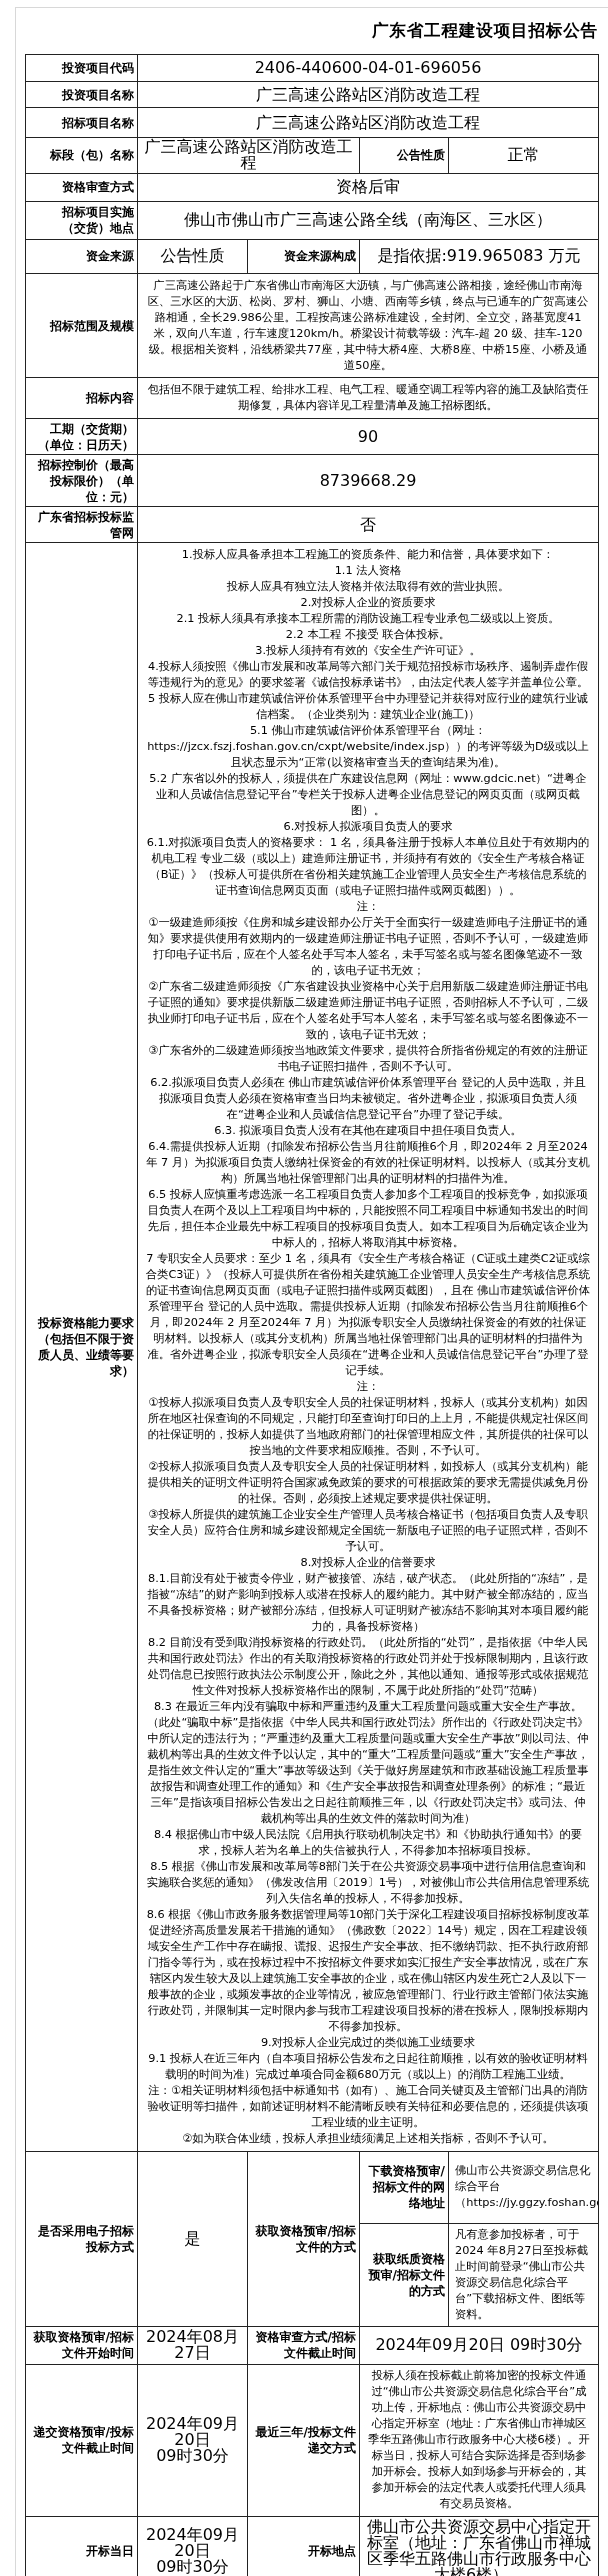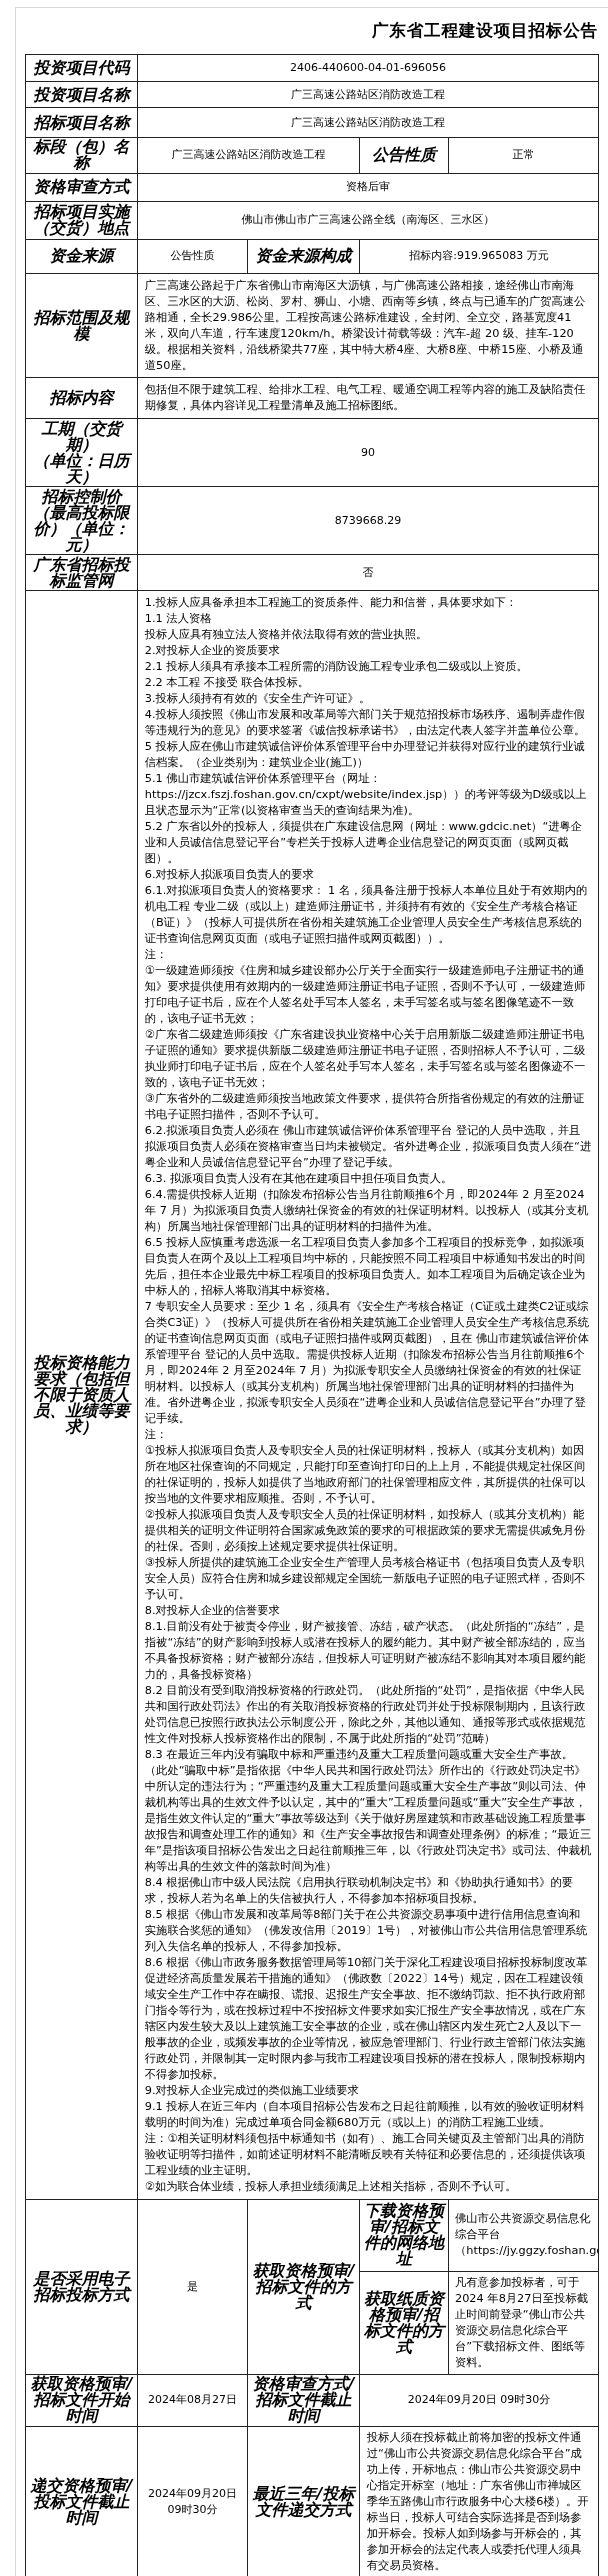--- a/index.html
+++ b/index.html
@@ -2,23 +2,23 @@
 <html style="font-size:12px"><head>
 <meta charset="utf-8">
 <style>
   html,body{margin:0;padding:0;background:#ffffff;}
   body{width:608px;position:relative;font-family:"DejaVu Sans",sans-serif;color:#000;min-height:2576px;}
   .page-frame{position:absolute;left:15px;top:6.8px;right:0;bottom:0;border-left:0.8px solid #d8d8d8;border-top:0.8px solid #d8d8d8;pointer-events:none;}
   .title{margin:0 0 0 25px;width:573px;padding-top:20.4px;text-align:right;font-size:16.6px;font-weight:bold;letter-spacing:0.8px;}
   table.doc{border-collapse:collapse;table-layout:fixed;width:573px;margin:12px 0 15px 25px;}
   table.doc td{border:0.8px solid #222;overflow:hidden;}
   col.c1{width:112px;} col.c2{width:110px;} col.c3{width:112px;} col.c4{width:89px;} col.c5{width:150px;}
-  .lbl{font-weight:bold;text-align:center;vertical-align:middle;font-size:16px;line-height:16px;padding:1.5px 3px;white-space:pre-line;font-style:italic;}
-  .val{text-align:center;vertical-align:middle;font-size:11px;line-height:16px;padding:1.5px 4.5px;white-space:pre-line;}
-  .txt{text-align:left;vertical-align:top;font-size:11.3px;line-height:16px;padding:3.8px 6.8px;white-space:pre-line;}
+  .lbl{font-weight:bold;text-align:right;vertical-align:middle;font-size:12px;line-height:16px;padding:1.5px 3px;white-space:pre-line;}
+  .val{text-align:center;vertical-align:middle;font-size:16px;line-height:16px;padding:1.5px 4.5px;white-space:pre-line;}
+  .txt{text-align:center;vertical-align:top;font-size:11.3px;line-height:16px;padding:3.8px 6.8px;white-space:pre-line;}
   .vtxt{text-align:left;vertical-align:middle;font-size:11.3px;line-height:16px;padding:3px 6px;white-space:pre-line;}
 </style>
 </head>
 <body>
 
 <div class="page-frame"></div>
 
 <div class="title">广东省工程建设项目招标公告</div>
 
 <table class="doc">
@@ -55,21 +55,21 @@
   </tr>
   <tr style="height:38px">
     <td class="lbl">招标项目实施
 （交货）地点</td>
     <td class="val" colspan="4">佛山市佛山市广三高速公路全线（南海区、三水区）</td>
   </tr>
   <tr style="height:34px">
     <td class="lbl">资金来源</td>
     <td class="val">公告性质</td>
     <td class="lbl">资金来源构成</td>
-    <td class="val" colspan="2">招标内容:919.965083 万元</td>
+    <td class="val" colspan="2">是指依据:919.965083 万元</td>
   </tr>
   <tr style="height:79px">
     <td class="lbl">招标范围及规模</td>
     <td class="txt" colspan="4">广三高速公路起于广东省佛山市南海区大沥镇，与广佛高速公路相接，途经佛山市南海区、三水区的大沥、松岗、罗村、狮山、小塘、西南等乡镇，终点与已通车的广贺高速公路相通，全长29.986公里。工程按高速公路标准建设，全封闭、全立交，路基宽度41米，双向八车道，行车速度120km/h。桥梁设计荷载等级：汽车-超 20 级、挂车-120级。根据相关资料，沿线桥梁共77座，其中特大桥4座、大桥8座、中桥15座、小桥及通道50座。</td>
   </tr>
   <tr style="height:38px">
     <td class="lbl">招标内容</td>
     <td class="txt" colspan="4">包括但不限于建筑工程、给排水工程、电气工程、暖通空调工程等内容的施工及缺陷责任期修复，具体内容详见工程量清单及施工招标图纸。</td>
   </tr>
   <tr style="height:35px">

